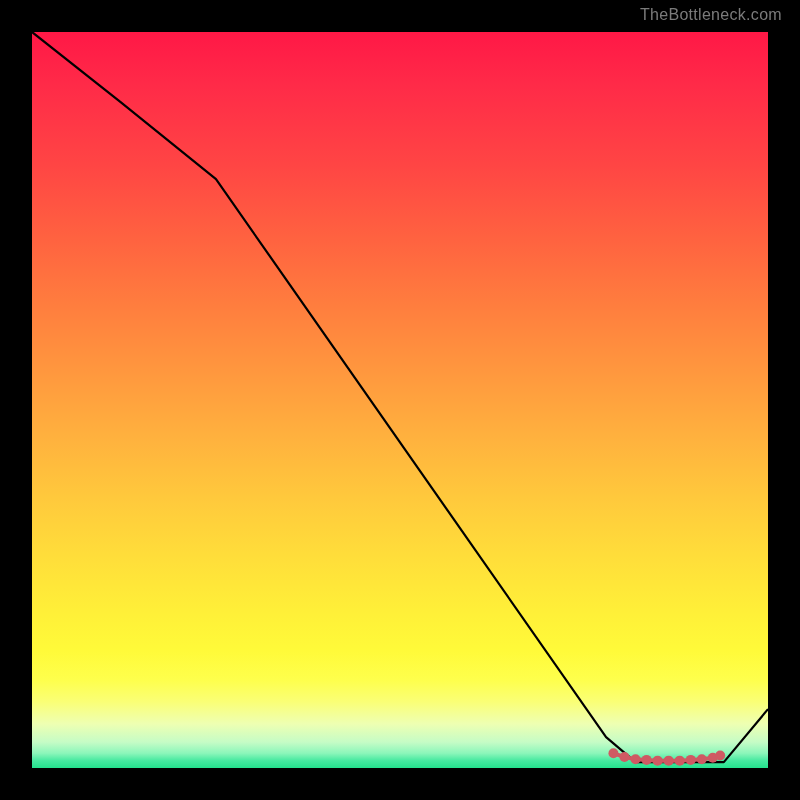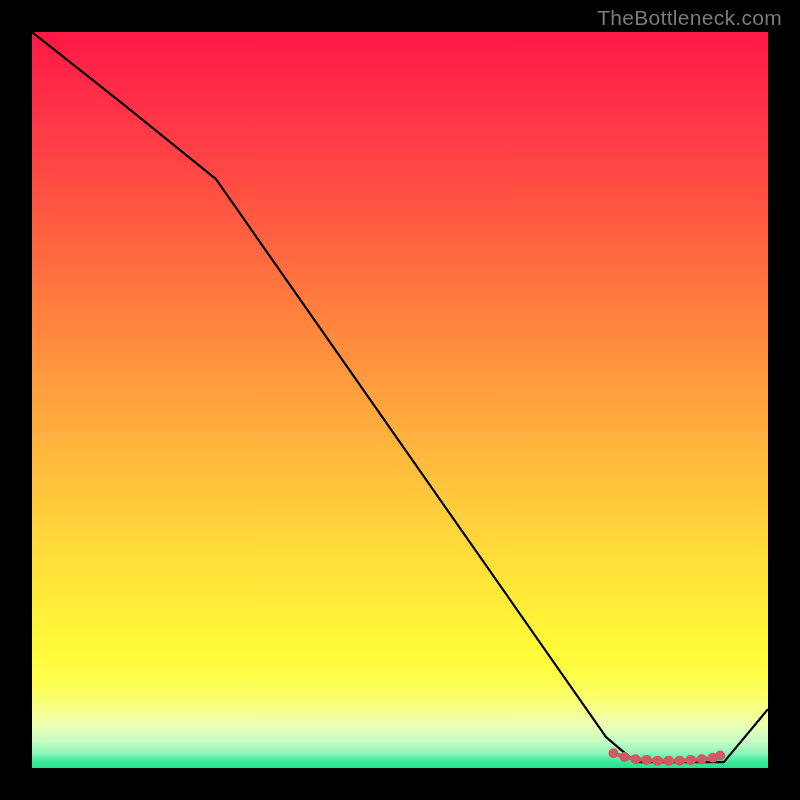--- a/index.html
+++ b/index.html
@@ -15,21 +15,21 @@
     position: relative;
     width: 800px;
     height: 800px;
     background: #000;
   }
   .watermark {
     position: absolute;
     top: 6px;
     right: 18px;
     color: #7b7b7b;
-    font-size: 21px;
+    font-size: 16px;
     font-weight: 500;
     letter-spacing: 0.3px;
     z-index: 5;
   }
   .plot-area {
     position: absolute;
     left: 32px;
     top: 32px;
     width: 736px;
     height: 736px;

